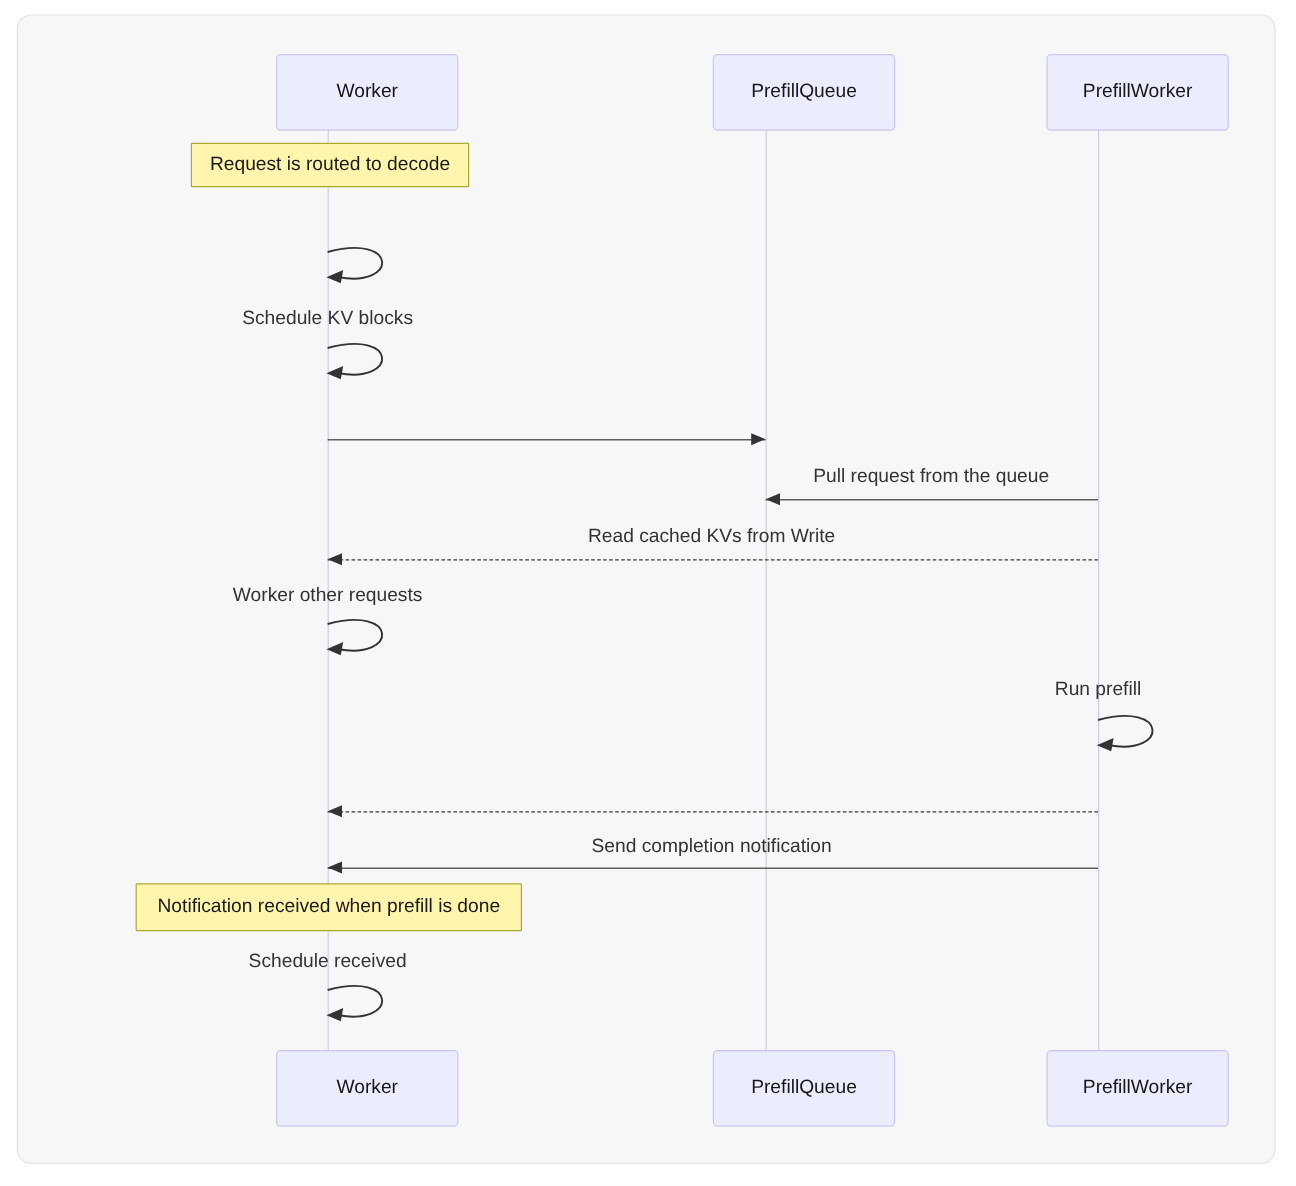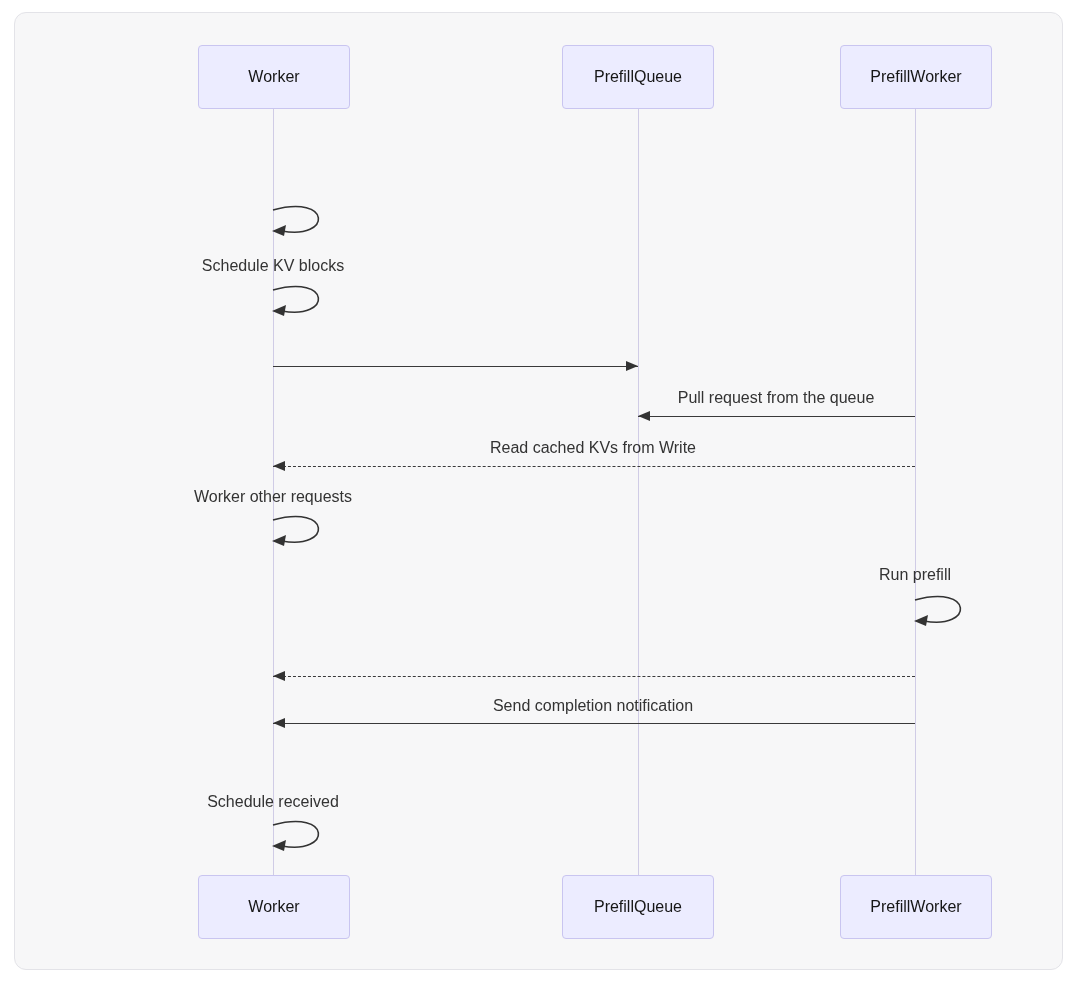--- a/index.html
+++ b/index.html
@@ -2,21 +2,21 @@
 <html><head>
 <meta charset="utf-8">
 <style>
   html,body{margin:0;padding:0;background:#ffffff;width:1080px;height:988px;
     font-family:"Liberation Sans","DejaVu Sans",sans-serif;}
   .canvas{position:absolute;left:14px;top:12px;width:1047px;height:956px;
     background:#f7f7f8;border:1px solid #e3e3e8;border-radius:12px;overflow:hidden;}
   .lifeline{position:absolute;width:1.5px;background:#d0cce6;top:94px;height:768px;}
   .actor{position:absolute;width:150px;height:62px;background:#ECECFF;
     border:1px solid #c9c5f0;border-radius:4px;display:flex;align-items:center;
-    justify-content:center;font-size:16px;color:#161616;}
+    justify-content:center;font-size:16px;color:#161616;margin-left:32px;}
   .note{position:absolute;background:#FFF5AD;border:1px solid #AAAA33;
     display:flex;align-items:center;justify-content:center;font-size:16px;color:#1a1a1a;
     border-radius:1px;}
   .msg{position:absolute;transform:translateX(-50%);white-space:nowrap;
     font-size:16px;color:#333333;}
   .line{position:absolute;height:0;border-top:1.6px solid #3a3a3a;}
   .line.dashed{border-top-style:dashed;}
   .ah{position:absolute;width:0;height:0;border-top:5.5px solid transparent;
     border-bottom:5.5px solid transparent;}
   .ah.right{border-left:12px solid #333333;}
@@ -33,20 +33,21 @@
   <div class="lifeline" style="left:899.5px"></div>
 
   <div class="actor" style="left:183px;top:32px">Worker</div>
   <div class="actor" style="left:547px;top:32px">PrefillQueue</div>
   <div class="actor" style="left:825px;top:32px">PrefillWorker</div>
 
   <div class="actor" style="left:183px;top:862px">Worker</div>
   <div class="actor" style="left:547px;top:862px">PrefillQueue</div>
   <div class="actor" style="left:825px;top:862px">PrefillWorker</div>
 
+  <div class="note" style="left:144px;top:106px;width:230px;height:35px">Request is routed to decode</div>
 
   <svg class="loop" style="left:257px;top:190px" width="62" height="36" viewBox="0 0 62 36">
     <path d="M1,7 C60,-9 60,37 10,28" fill="none" stroke="#333333" stroke-width="1.6"></path>
     <polygon points="0,28 14,22 12,33" fill="#333333"></polygon>
   </svg>
 
   <div class="msg" style="left:258px;top:244px">Schedule KV blocks</div>
   <svg class="loop" style="left:257px;top:270px" width="62" height="36" viewBox="0 0 62 36">
     <path d="M1,7 C60,-9 60,37 10,28" fill="none" stroke="#333333" stroke-width="1.6"></path>
     <polygon points="0,28 14,22 12,33" fill="#333333"></polygon>
@@ -75,20 +76,21 @@
     <polygon points="0,28 14,22 12,33" fill="#333333"></polygon>
   </svg>
 
   <div class="line dashed" style="left:258px;top:663px;width:642px"></div>
   <div class="ah left" style="left:258px;top:658px"></div>
 
   <div class="msg" style="left:578px;top:684px">Send completion notification</div>
   <div class="line" style="left:258px;top:710px;width:642px"></div>
   <div class="ah left" style="left:258px;top:705px"></div>
 
+  <div class="note" style="left:98px;top:723px;width:320px;height:38px">Notification received when prefill is done</div>
 
   <div class="msg" style="left:258px;top:780px">Schedule received</div>
   <svg class="loop" style="left:257px;top:805px" width="62" height="36" viewBox="0 0 62 36">
     <path d="M1,7 C60,-9 60,37 10,28" fill="none" stroke="#333333" stroke-width="1.6"></path>
     <polygon points="0,28 14,22 12,33" fill="#333333"></polygon>
   </svg>
 
 </div>
 
 </body></html>

